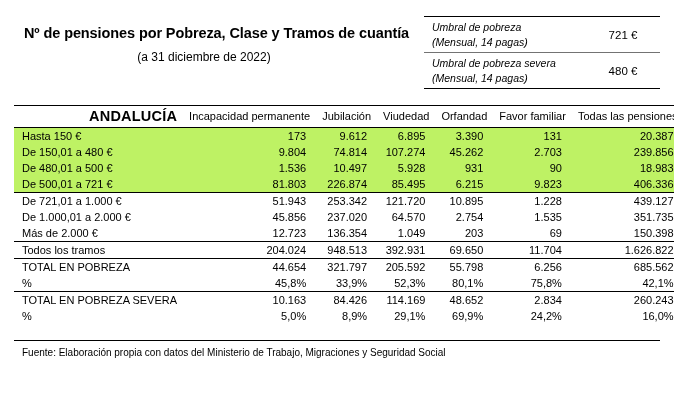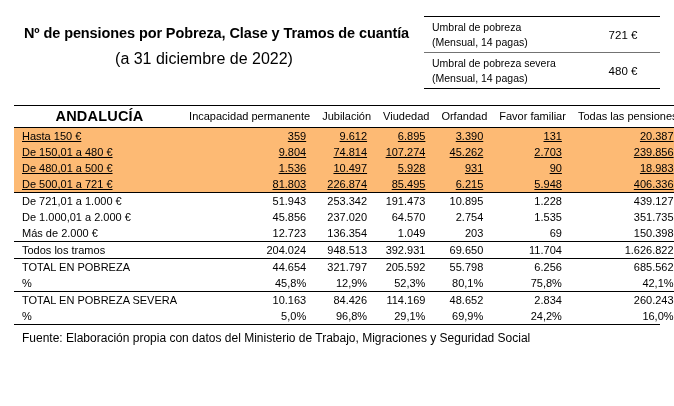--- a/index.html
+++ b/index.html
@@ -33,21 +33,21 @@
     padding-left: 10px;
     padding-top: 10px;
   }
   .title-main {
     font-size: 14.5px;
     font-weight: bold;
     letter-spacing: -0.1px;
     line-height: 1.25;
   }
   .title-sub {
-    font-size: 16px;
+    font-size: 12px;
     text-align: center;
     padding-top: 8px;
     padding-right: 40px;
   }
   .poverty-box {
     flex: 1 1 auto;
     border-top: 1.6px solid #000;
     border-bottom: 1.6px solid #000;
     display: flex;
     flex-direction: column;
@@ -59,20 +59,21 @@
     min-height: 35px;
   }
   .poverty-row + .poverty-row {
     border-top: 1px solid #737373;
   }
   .poverty-label {
     flex: 1 1 auto;
     font-size: 10.5px;
     line-height: 1.35;
     padding: 3px 6px 3px 8px;
+    font-style: italic;
   }
   .poverty-value {
     flex: 0 0 74px;
     font-size: 11.5px;
     text-align: center;
     white-space: nowrap;
   }
 
   
   table.main {
@@ -92,51 +93,50 @@
     text-align: right;
     vertical-align: bottom;
     padding-bottom: 5px;
     line-height: 1.2;
   }
   thead tr.head-row {
     border-top: 1.6px solid #000;
     border-bottom: 1.2px solid #000;
   }
   thead th.region {
-    text-align: center;
+    text-align: right;
     font-size: 14.5px;
     font-weight: bold;
     vertical-align: middle;
     padding-left: 8px;
     letter-spacing: 0.2px;
   }
   tbody td.label {
     text-align: left;
     padding-left: 8px;
   }
   tbody td.num {
     text-align: right;
     padding-right: 10px;
   }
   tr.shaded td {
-    background: #fdba74;
-    text-decoration: underline;
+    background: #bef264;
   }
   tr.sep-top td {
     border-top: 1px solid #000;
   }
   .col-label { width: 150px; }
   .col-num   { width: 74px; }
 
   
   .footer {
     border-top: 1.6px solid #000;
-    margin-top: 0;
+    margin-top: 16px;
     padding: 6px 0 0 8px;
-    font-size: 12px;
+    font-size: 10px;
   }
 </style>
 </head>
 <body>
 
 <div class="page">
 
   <div class="header">
     <div class="title-block">
       <div class="title-main">Nº de pensiones por Pobreza, Clase y Tramos de cuantía</div>
@@ -177,21 +177,21 @@
         <th>Jubilación</th>
         <th>Viudedad</th>
         <th>Orfandad</th>
         <th>Favor familiar</th>
         <th>Todas las pensiones</th>
       </tr>
     </thead>
     <tbody>
       <tr class="shaded">
         <td class="label">Hasta 150 €</td>
-        <td class="num">359</td>
+        <td class="num">173</td>
         <td class="num">9.612</td>
         <td class="num">6.895</td>
         <td class="num">3.390</td>
         <td class="num">131</td>
         <td class="num">20.387</td>
       </tr>
       <tr class="shaded">
         <td class="label">De 150,01 a 480 €</td>
         <td class="num">9.804</td>
         <td class="num">74.814</td>
@@ -208,28 +208,28 @@
         <td class="num">931</td>
         <td class="num">90</td>
         <td class="num">18.983</td>
       </tr>
       <tr class="shaded">
         <td class="label">De 500,01 a 721 €</td>
         <td class="num">81.803</td>
         <td class="num">226.874</td>
         <td class="num">85.495</td>
         <td class="num">6.215</td>
-        <td class="num">5.948</td>
+        <td class="num">9.823</td>
         <td class="num">406.336</td>
       </tr>
       <tr class="sep-top">
         <td class="label">De 721,01 a 1.000 €</td>
         <td class="num">51.943</td>
         <td class="num">253.342</td>
-        <td class="num">191.473</td>
+        <td class="num">121.720</td>
         <td class="num">10.895</td>
         <td class="num">1.228</td>
         <td class="num">439.127</td>
       </tr>
       <tr>
         <td class="label">De 1.000,01 a 2.000 €</td>
         <td class="num">45.856</td>
         <td class="num">237.020</td>
         <td class="num">64.570</td>
         <td class="num">2.754</td>
@@ -259,39 +259,39 @@
         <td class="num">44.654</td>
         <td class="num">321.797</td>
         <td class="num">205.592</td>
         <td class="num">55.798</td>
         <td class="num">6.256</td>
         <td class="num">685.562</td>
       </tr>
       <tr>
         <td class="label">%</td>
         <td class="num">45,8%</td>
-        <td class="num">12,9%</td>
+        <td class="num">33,9%</td>
         <td class="num">52,3%</td>
         <td class="num">80,1%</td>
         <td class="num">75,8%</td>
         <td class="num">42,1%</td>
       </tr>
       <tr class="sep-top">
         <td class="label">TOTAL EN POBREZA SEVERA</td>
         <td class="num">10.163</td>
         <td class="num">84.426</td>
         <td class="num">114.169</td>
         <td class="num">48.652</td>
         <td class="num">2.834</td>
         <td class="num">260.243</td>
       </tr>
       <tr>
         <td class="label">%</td>
         <td class="num">5,0%</td>
-        <td class="num">96,8%</td>
+        <td class="num">8,9%</td>
         <td class="num">29,1%</td>
         <td class="num">69,9%</td>
         <td class="num">24,2%</td>
         <td class="num">16,0%</td>
       </tr>
     </tbody>
   </table>
 
   <div class="footer">Fuente: Elaboración propia con datos del Ministerio de Trabajo, Migraciones y Seguridad Social</div>
 

